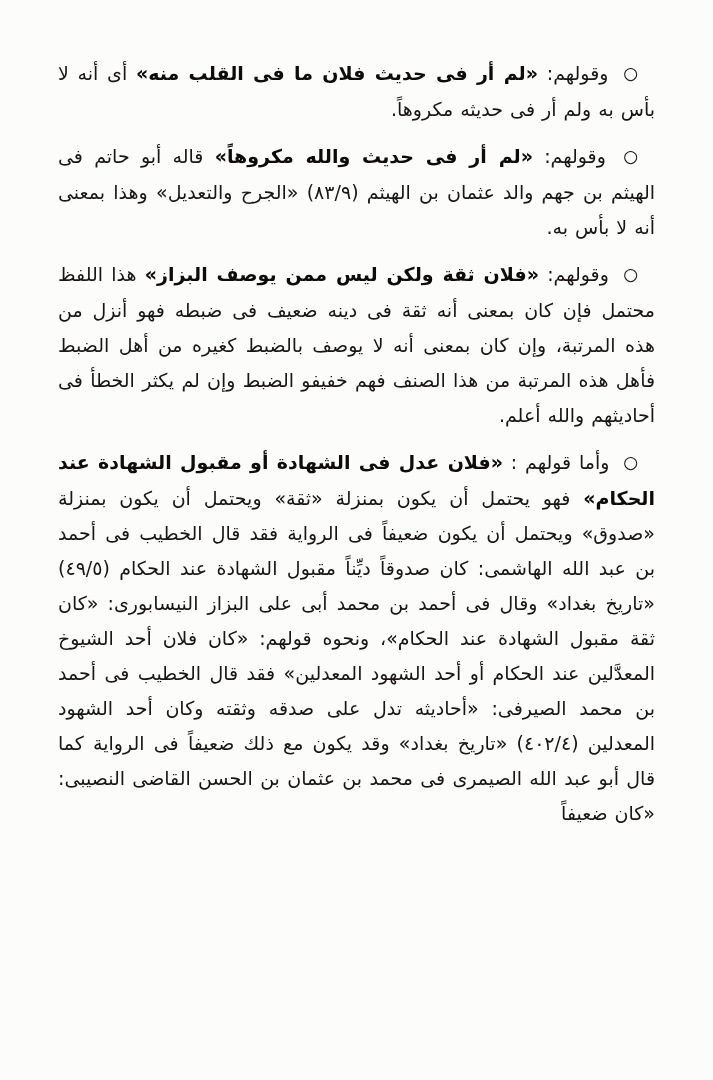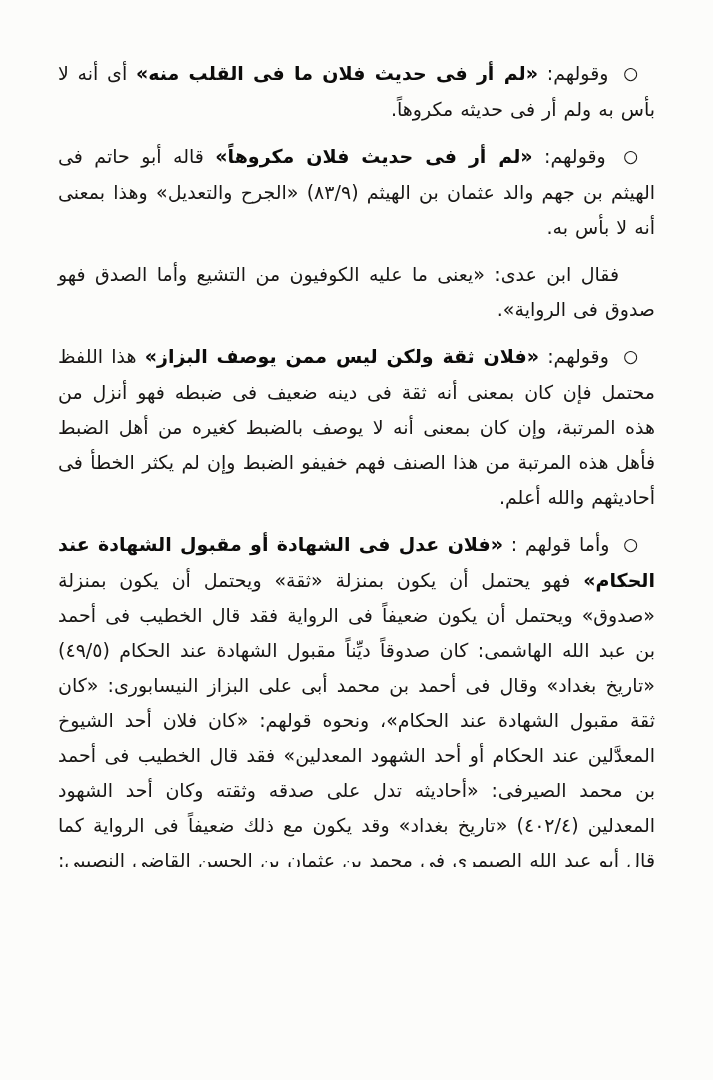--- a/index.html
+++ b/index.html
@@ -63,27 +63,24 @@
 <div class="page">
   <div class="text-block">
 
     <p class="para">
       <span class="bullet">○</span>
       <span>وقولهم: </span><span class="bold-term">«لم أر فى حديث فلان ما فى القلب منه»</span><span> أى أنه لا بأس به ولم أر فى حديثه مكروهاً.</span>
     </p>
 
     <p class="para">
       <span class="bullet">○</span>
-      <span>وقولهم: </span><span class="bold-term">«لم أر فى حديث فلان مكروهاً»</span><span> قاله أبو حاتم فى الهيثم بن جهم والد عثمان بن الهيثم (٨٣/٩) «الجرح والتعديل» وهذا بمعنى أنه لا بأس به.</span>
+      <span>وقولهم: </span><span class="bold-term">«لم أر فى حديث والله مكروهاً»</span><span> قاله أبو حاتم فى الهيثم بن جهم والد عثمان بن الهيثم (٨٣/٩) «الجرح والتعديل» وهذا بمعنى أنه لا بأس به.</span>
     </p>
 
 
-    <p class="para reply-indent">
-      <span>فقال ابن عدى: «يعنى ما عليه الكوفيون من التشيع وأما الصدق فهو صدوق فى الرواية».</span>
-    </p>
 
 
     <p class="para">
       <span class="bullet">○</span>
       <span>وقولهم: </span><span class="bold-term">«فلان ثقة ولكن ليس ممن يوصف البزاز»</span><span> هذا اللفظ محتمل فإن كان بمعنى أنه ثقة فى دينه ضعيف فى ضبطه فهو أنزل من هذه المرتبة، وإن كان بمعنى أنه لا يوصف بالضبط كغيره من أهل الضبط فأهل هذه المرتبة من هذا الصنف فهم خفيفو الضبط وإن لم يكثر الخطأ فى أحاديثهم والله أعلم.</span>
     </p>
 
     <p class="para">
       <span class="bullet">○</span>
       <span>وأما قولهم : </span><span class="bold-term">«فلان عدل فى الشهادة أو مقبول الشهادة عند الحكام»</span><span> فهو يحتمل أن يكون بمنزلة «ثقة» ويحتمل أن يكون بمنزلة «صدوق» ويحتمل أن يكون ضعيفاً فى الرواية فقد قال الخطيب فى أحمد بن عبد الله الهاشمى: كان صدوقاً ديِّناً مقبول الشهادة عند الحكام (٤٩/٥) «تاريخ بغداد» وقال فى أحمد بن محمد أبى على البزاز النيسابورى: «كان ثقة مقبول الشهادة عند الحكام»، ونحوه قولهم: «كان فلان أحد الشيوخ المعدَّلين عند الحكام أو أحد الشهود المعدلين» فقد قال الخطيب فى أحمد بن محمد الصيرفى: «أحاديثه تدل على صدقه وثقته وكان أحد الشهود المعدلين (٤٠٢/٤) «تاريخ بغداد» وقد يكون مع ذلك ضعيفاً فى الرواية كما قال أبو عبد الله الصيمرى فى محمد بن عثمان بن الحسن القاضى النصيبى: «كان ضعيفاً</span>

